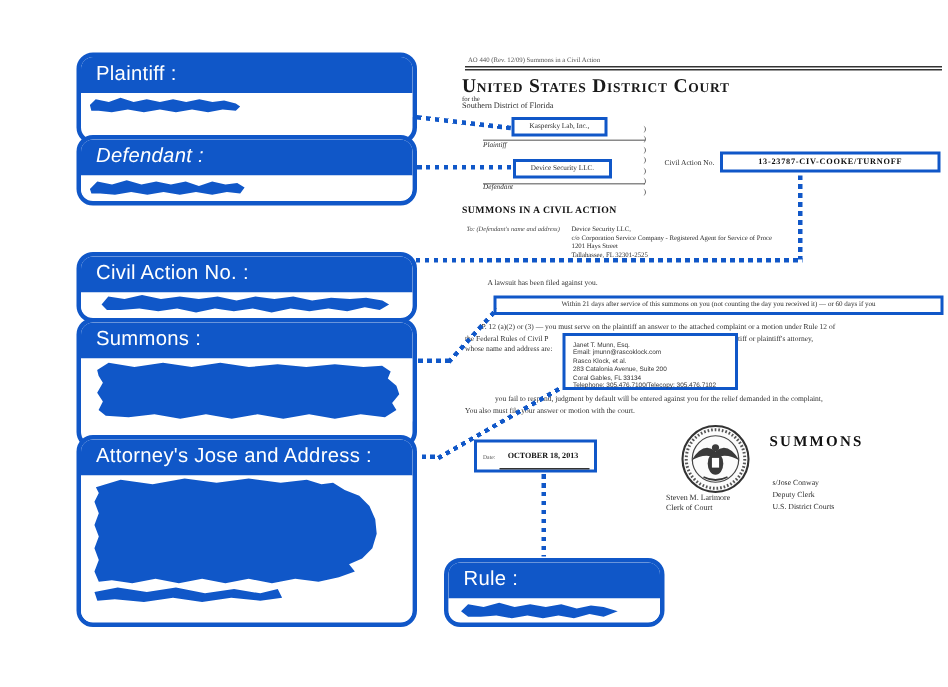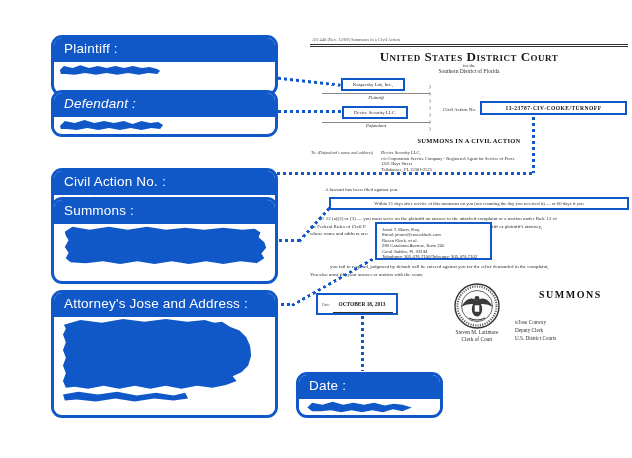--- a/index.html
+++ b/index.html
@@ -21,21 +21,21 @@
            background-image:repeating-linear-gradient(90deg, var(--accent) 0 3px, transparent 3px 6px); }
   .dot-v { position:absolute; width:3px;
            background-image:repeating-linear-gradient(180deg, var(--accent) 0 3px, transparent 3px 6px); }
   .dot-d { position:absolute; height:3px; transform-origin:0 50%;
            background-image:repeating-linear-gradient(90deg, var(--accent) 0 3px, transparent 3px 6px); }
 
   
   .doc { position:absolute; left:308px; top:30px; width:324px; height:428px;
          font-family:"Liberation Serif", serif; color:var(--ink); }
   .doc .abs { position:absolute; white-space:nowrap; }
-  .center { text-align:center; }
+  .center { }
   .hl-box { position:absolute; border:2.2px solid var(--accent); background:transparent;
             display:flex; align-items:center; justify-content:center; }
   .rule { position:absolute; border-top:1px solid #8a8a8a; }
   .court-title { font-weight:bold; font-variant:small-caps; font-size:13px; letter-spacing:.5px; color:#1a1a1a; }
   .tiny { font-size:4.5px; }
   .doc-line { font-size:5px; }
   .attorney-box { position:absolute; left:67px; top:192px; width:117px; height:38px;
                   border:2.4px solid var(--accent); background:#fff; z-index:6;
                   font-family:"Liberation Sans", sans-serif; font-size:4.3px; line-height:5.5px;
                   padding:2.5px 0 0 5px; color:#333; }
@@ -127,21 +127,21 @@
       <circle cx="24" cy="16.5" r="2.4" fill="#3a3a3a"></circle>
       <ellipse cx="24" cy="27" rx="5.2" ry="7.5" fill="#3a3a3a"></ellipse>
       <rect x="21.4" y="23" width="5.2" height="7" fill="#fff" stroke="#333" stroke-width="0.5"></rect>
       <path d="M16,36 Q24,40 32,36" fill="none" stroke="#3a3a3a" stroke-width="1.2"></path>
     </svg>
     <div class="abs center seal-caption" style="left:136px;top:299px;width:66px;white-space:normal;">
       <div>Steven M. Larimore</div>
       <div>Clerk of Court</div>
     </div>
 
-    <div class="abs" style="left:205px;top:259px;font-size:10px;font-weight:bold;letter-spacing:1.5px;color:#111;margin-left:26px;">SUMMONS</div>
+    <div class="abs" style="left:205px;top:259px;font-size:10px;font-weight:bold;letter-spacing:1.5px;color:#111;">SUMMONS</div>
     <div class="abs" style="left:207px;top:288px;font-size:5.2px;line-height:8px;">
       <div>s/Jose Conway</div>
       <div>Deputy Clerk</div>
       <div>U.S. District Courts</div>
     </div>
   </div>
 
   <div class="dot-d" style="left:272px;top:76px;width:69px;transform:rotate(6.5deg);"></div>
   <div class="dot-h" style="left:272px;top:110px;width:70px;"></div>
   <div class="dot-h" style="left:277px;top:172px;width:258px;"></div>
@@ -172,41 +172,41 @@
 
   <div class="callout" style="top:168px;height:47px;">
     <div class="callout-header">Civil Action No. :</div>
     <div class="callout-body" style="height:16px;">
       <svg class="scribble" width="214" height="18" viewBox="0 0 220 20" style="top:-1px;">
         <path d="M3,10 L8,4 L20,6 L33,3 L47,6 L61,4 L75,6 L89,4 L103,7 L117,4 L131,6 L145,4 L159,7 L173,5 L187,6 L199,5 L211,7 L216,10 L209,14 L198,12 L185,15 L171,13 L157,15 L143,13 L129,16 L115,13 L101,15 L87,13 L73,16 L59,13 L45,15 L31,13 L17,14 L7,14 Z"></path>
       </svg>
     </div>
   </div>
 
-  <div class="callout" style="top:197px;height:87px;">
+  <div class="callout" style="top:212px;height:87px;">
     <div class="callout-header">Summons :</div>
     <div class="callout-body" style="height:42px;">
       <svg class="scribble" width="216" height="42" viewBox="0 0 218 44">
         <path d="M4,8 L12,3 L30,6 L50,3 L70,6 L90,3 L110,6 L130,4 L150,6 L170,4 L190,6 L203,5 L209,9 L207,14 L213,19 L215,25 L210,31 L213,36 L205,41 L188,39 L170,42 L152,39 L134,42 L116,39 L98,42 L80,39 L62,42 L44,39 L26,41 L10,40 L5,36 L8,30 L4,24 L8,17 L5,12 Z"></path>
       </svg>
     </div>
   </div>
 
   <div class="callout" style="top:290px;height:128px;">
     <div class="callout-header">Attorney's Jose and Address :</div>
     <div class="callout-body" style="height:97px;">
       <svg class="scribble" width="203" height="97" viewBox="0 0 205 100">
         <path d="M5,8 L22,3 L44,6 L66,2 L88,5 L110,2 L132,5 L150,3 L160,6 L168,5 L176,10 L186,14 L193,21 L197,30 L198,40 L195,50 L188,57 L179,61 L183,66 L172,70 L158,73 L142,71 L126,74 L110,71 L94,74 L78,71 L62,74 L46,71 L30,74 L16,72 L7,73 L4,66 L7,58 L4,50 L7,42 L4,34 L7,26 L4,18 L7,12 Z"></path>
         <path d="M4,80 L20,77 L40,80 L60,77 L80,81 L100,78 L118,81 L130,78 L133,84 L118,86 L98,84 L78,87 L58,84 L38,87 L18,85 L6,86 Z"></path>
       </svg>
     </div>
   </div>
 
   <div class="callout" style="left:296px;top:372px;width:147px;height:46px;">
-    <div class="callout-header">Date :</div>
+    <div class="callout-header">Rule :</div>
     <div class="callout-body" style="height:15px;">
       <svg class="scribble" width="118" height="16" viewBox="0 0 120 17">
         <path d="M3,9 L8,4 L19,6 L30,3 L41,6 L52,4 L63,6 L74,4 L85,7 L95,5 L104,6 L114,9 L104,13 L94,11 L83,14 L72,12 L61,14 L50,12 L39,14 L28,12 L17,13 L8,13 Z"></path>
       </svg>
     </div>
   </div>
 
 </div>
 
 </body></html>

